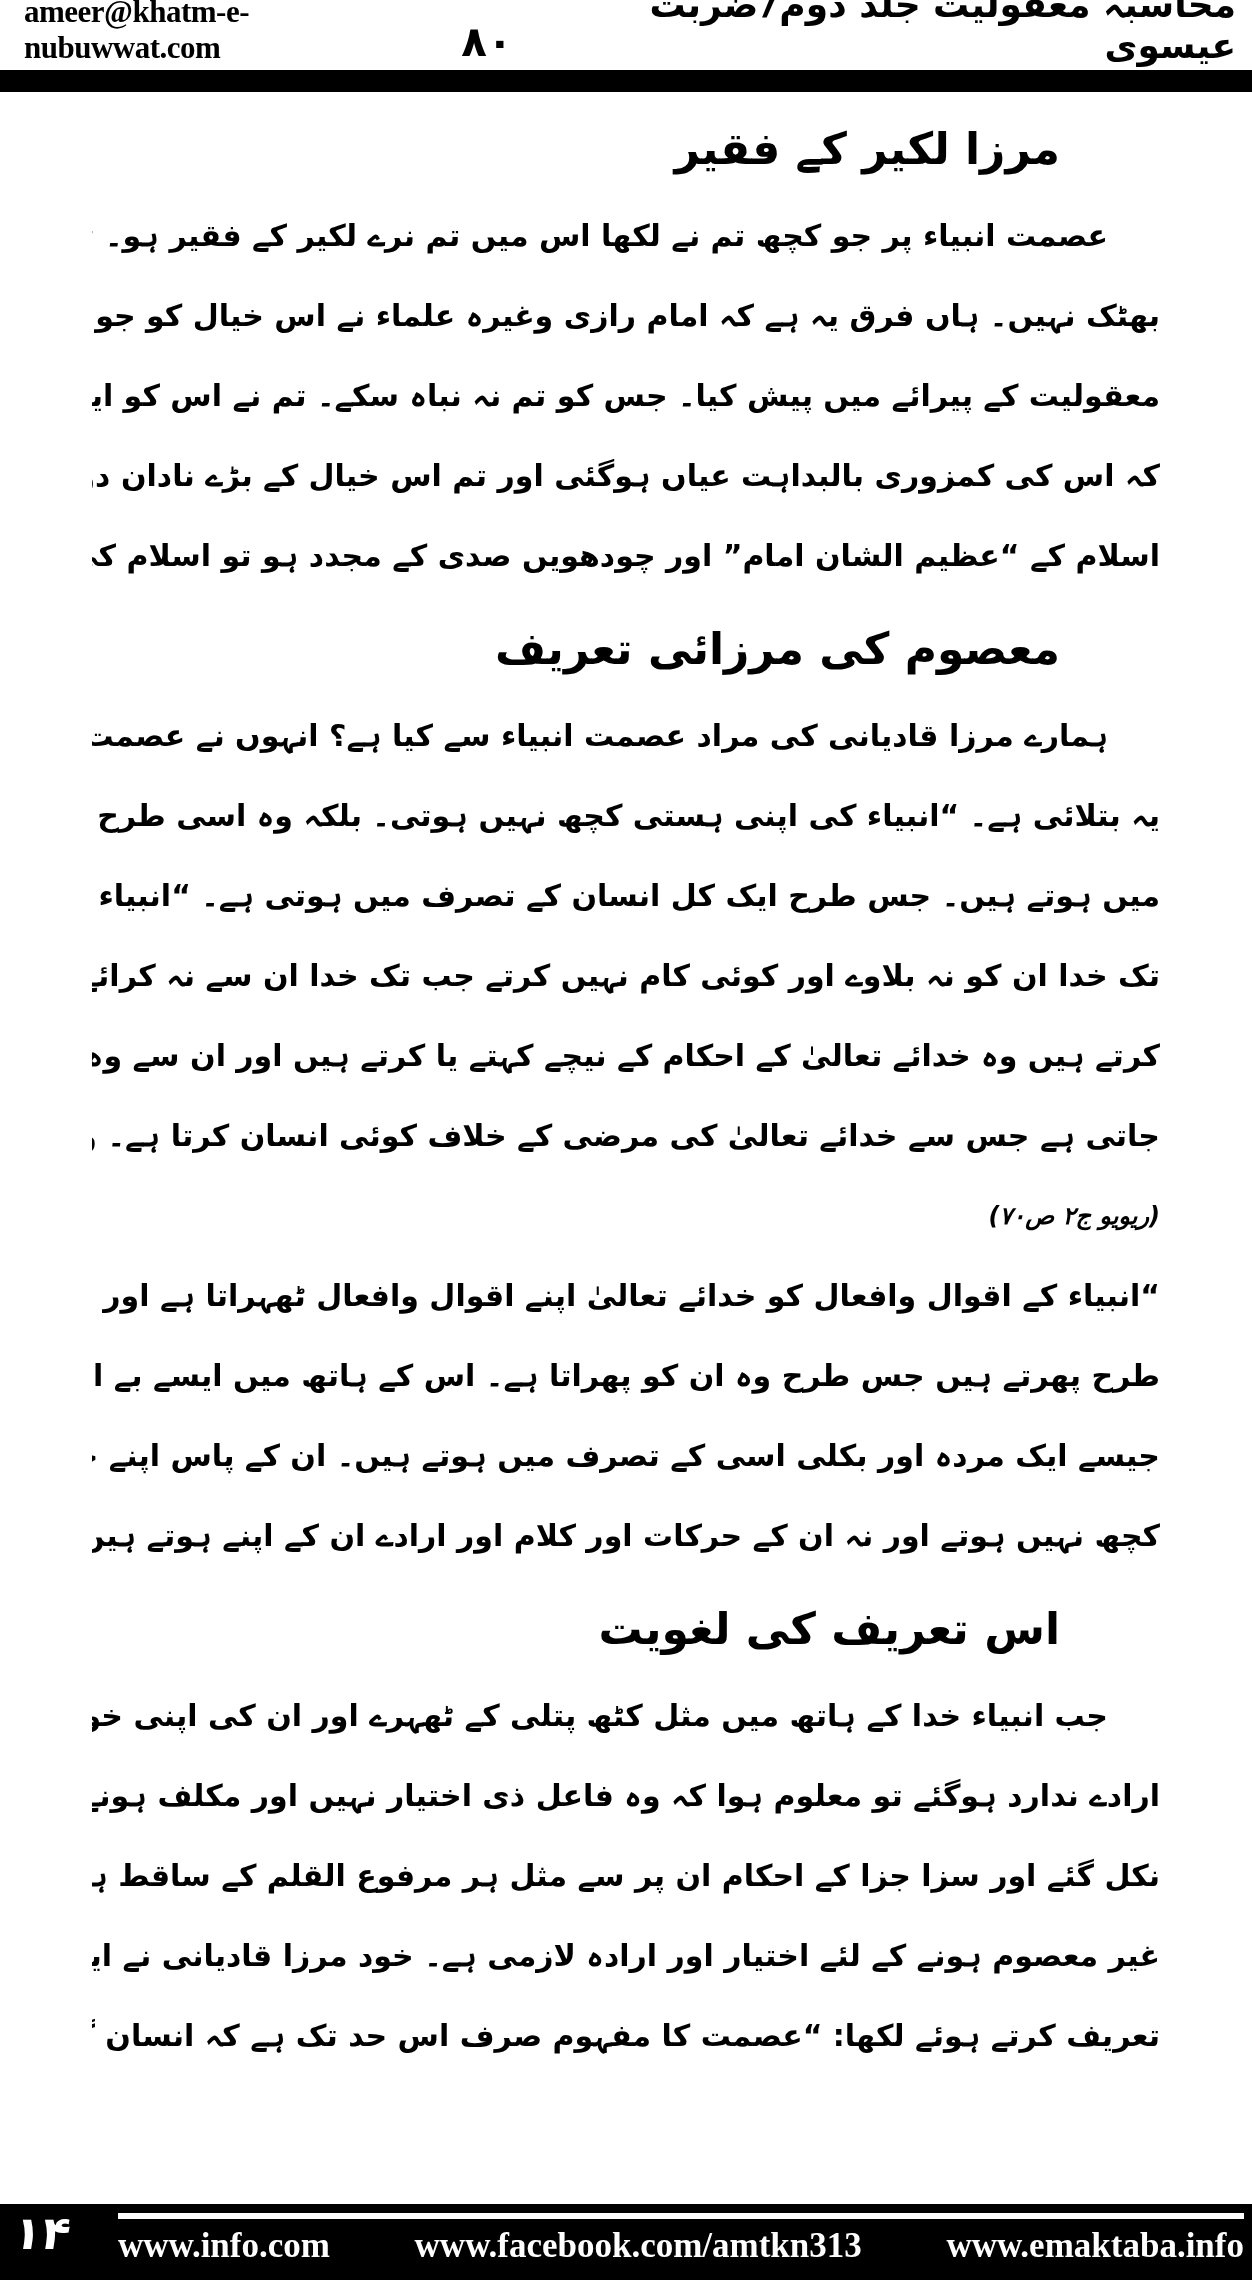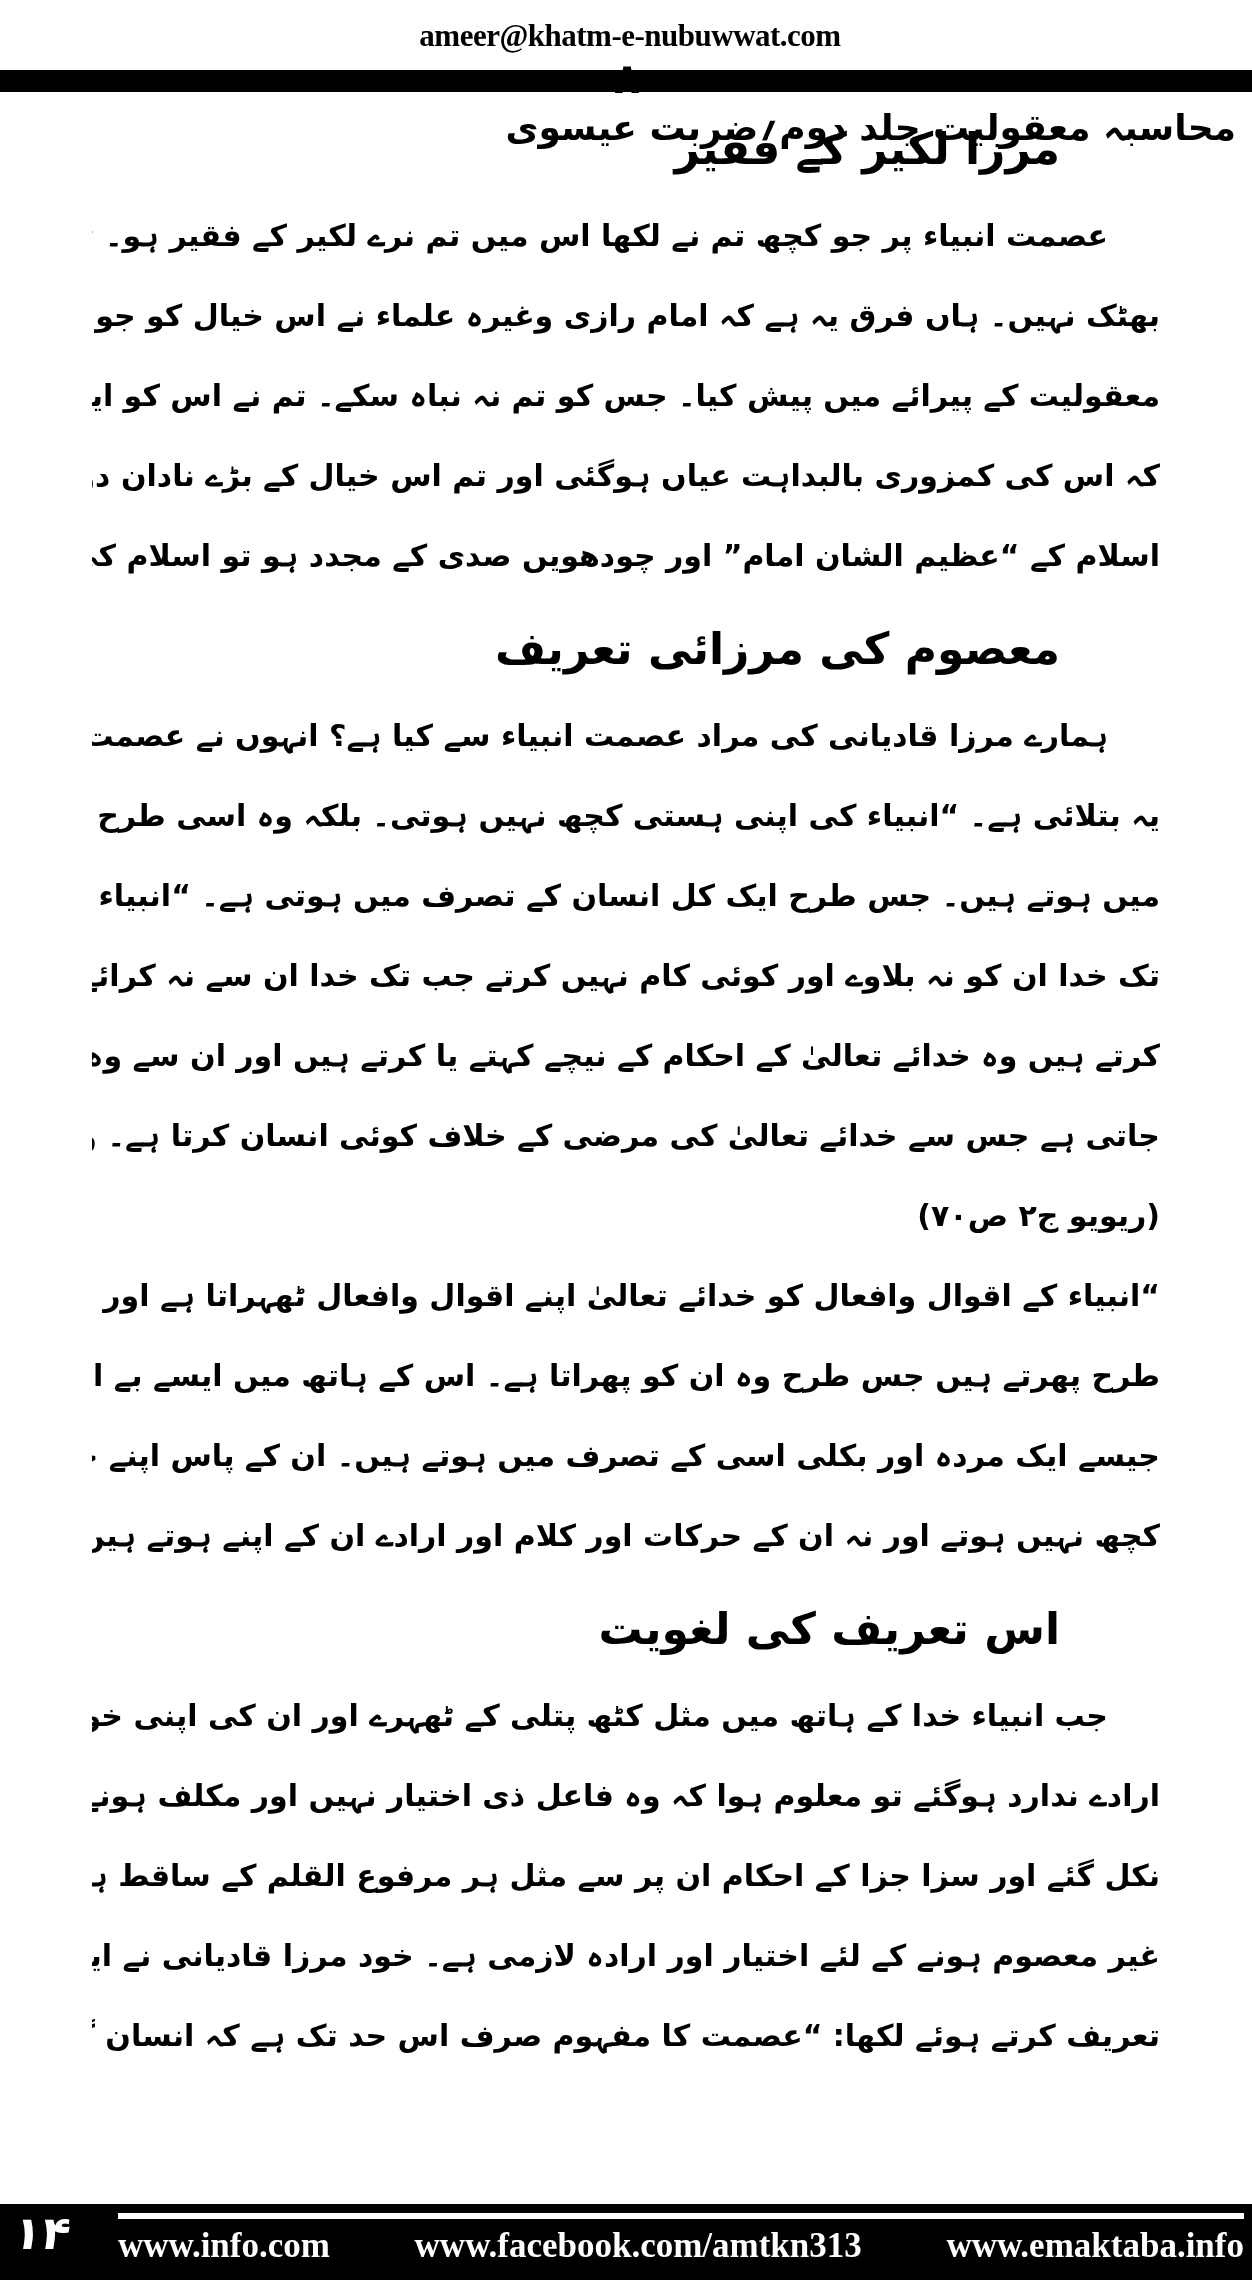--- a/index.html
+++ b/index.html
@@ -7,24 +7,23 @@
   .page {
     position:relative;
     width:1252px; height:2280px;
     background:#ffffff;
     color:#000;
     overflow:hidden;
     font-family:"DejaVu Sans", sans-serif;
   }
   
   .header {
-    display:flex; align-items:center;
+    display:flex; align-items:flex-end;
     padding:10px 16px 0 24px;
     height:66px;
-    flex-direction:column;
   }
   .header-email {
     font-family:"Liberation Serif", serif;
     font-weight:bold; font-size:31px;
     letter-spacing:-0.5px;
     padding-top:8px;
   }
   .header-pagenum {
     font-size:42px; font-weight:bold;
     margin-left:20px; padding-top:0px;
@@ -58,21 +57,21 @@
     text-align:justify; text-align-last:justify;
     overflow:hidden; white-space:nowrap;
   }
   .para[data-indent-first] .line.first { padding-right:52px; }
   .splitline {
     display:flex; justify-content:space-between; align-items:baseline;
     line-height:80px; height:80px;
     margin-left:-58px;
   }
   .quote-end { font-size:30px; font-weight:bold; }
-  .citation { font-size:30px; font-weight:bold; }
+  .citation { font-size:24px; font-weight:bold;font-style:italic; }
   .citeline {
     direction:ltr; text-align:left;
     font-size:30px; font-weight:bold;
     line-height:80px; height:80px;
     margin-left:-62px;
   }
 
   
   .footer {
     position:absolute; bottom:0; left:0; right:0;

